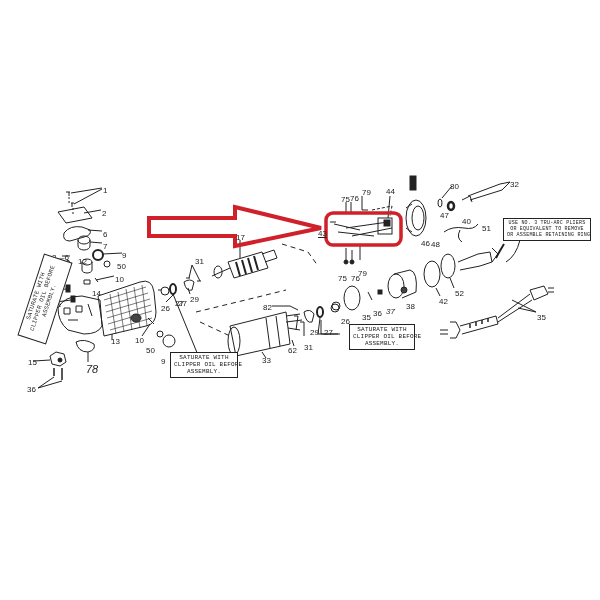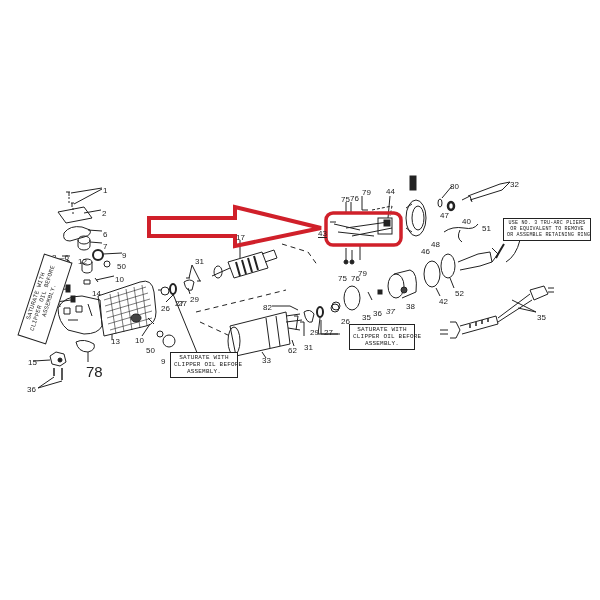--- a/index.html
+++ b/index.html
@@ -1,19 +1,19 @@
 <!DOCTYPE html>
 <html><head>
 <meta charset="utf-8">
 <style>
   html, body { margin:0; padding:0; background:#ffffff; }
   body { width:600px; height:600px; position:relative; overflow:hidden; font-family:"Liberation Sans", sans-serif; }
   #canvas { position:absolute; left:0; top:0; width:600px; height:600px; }
   .lbl { position:absolute; font-family:"Liberation Sans", sans-serif; font-size:8px; color:#222; line-height:1; white-space:nowrap; }
-  .lbl.big { font-size:15px; }
+  .lbl.big { font-size:11px;font-style:italic; }
   .note { position:absolute; border:1px solid #222; background:#fff; font-family:"Liberation Mono", monospace; font-size:6px; color:#222; text-align:center; line-height:1.15; padding:2px 3px; box-sizing:border-box; letter-spacing:0.2px; }
   .note .ln { display:block; white-space:nowrap; }
   .note.rot { transform:rotate(-72deg); transform-origin:center; }
 </style>
 </head>
 <body>
 
 <svg id="canvas" viewBox="0 0 600 600" width="600" height="600" xmlns="http://www.w3.org/2000/svg">
   <g fill="none" stroke="#222" stroke-width="1">
 
@@ -213,21 +213,21 @@
     <span class="lbl" style="left: 288px; top: 347px;">62</span>
     <span class="lbl" style="left: 304px; top: 344px;">31</span>
     <span class="lbl" style="left: 310px; top: 329px;">29</span>
     <span class="lbl" style="left: 324px; top: 329px;">27</span>
     <span class="lbl" style="left: 341px; top: 318px;">26</span>
     <span class="lbl" style="left: 341px; top: 196px;">75</span>
     <span class="lbl" style="left: 350px; top: 195px;">76</span>
     <span class="lbl" style="left: 362px; top: 189px;">79</span>
     <span class="lbl" style="left: 386px; top: 188px;">44</span>
     <span class="lbl" style="left: 318px; top: 230px; text-decoration: underline;">43</span>
-    <span class="lbl" style="left: 421px; top: 248px;">46</span>
+    <span class="lbl" style="left: 421px; top: 240px;">46</span>
     <span class="lbl" style="left: 358px; top: 270px;">79</span>
     <span class="lbl" style="left: 338px; top: 275px;">75</span>
     <span class="lbl" style="left: 351px; top: 275px;">76</span>
     <span class="lbl" style="left: 450px; top: 183px;">80</span>
     <span class="lbl" style="left: 510px; top: 181px;">32</span>
     <span class="lbl" style="left: 440px; top: 212px;">47</span>
     <span class="lbl" style="left: 462px; top: 218px;">40</span>
     <span class="lbl" style="left: 482px; top: 225px;">51</span>
     <span class="lbl" style="left: 431px; top: 241px;">48</span>
     <span class="lbl" style="left: 362px; top: 314px;">35</span>

